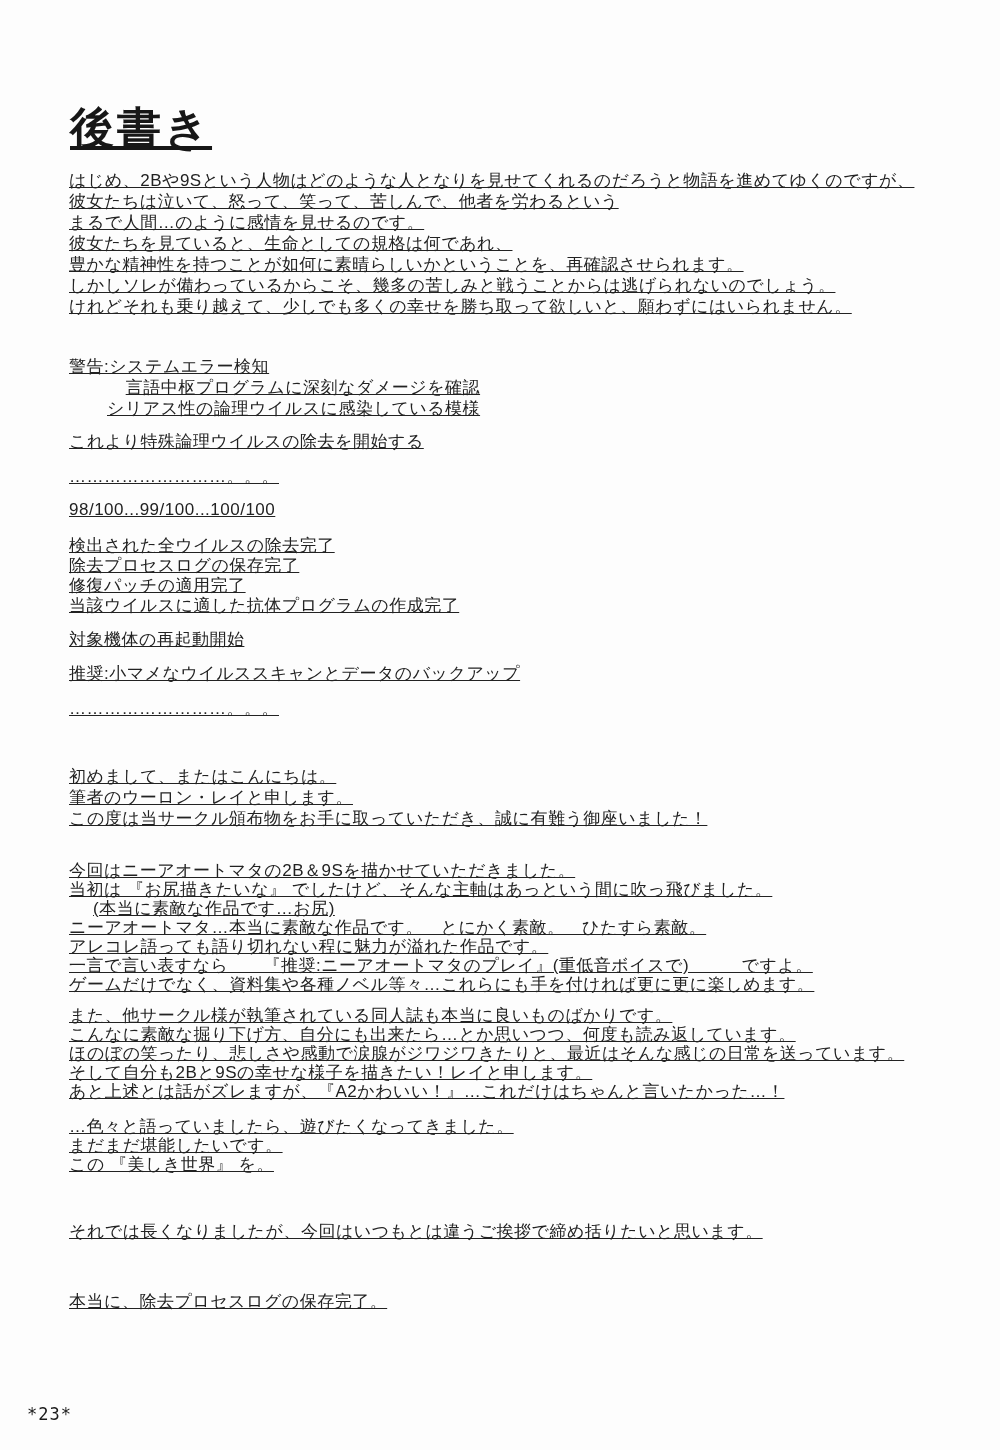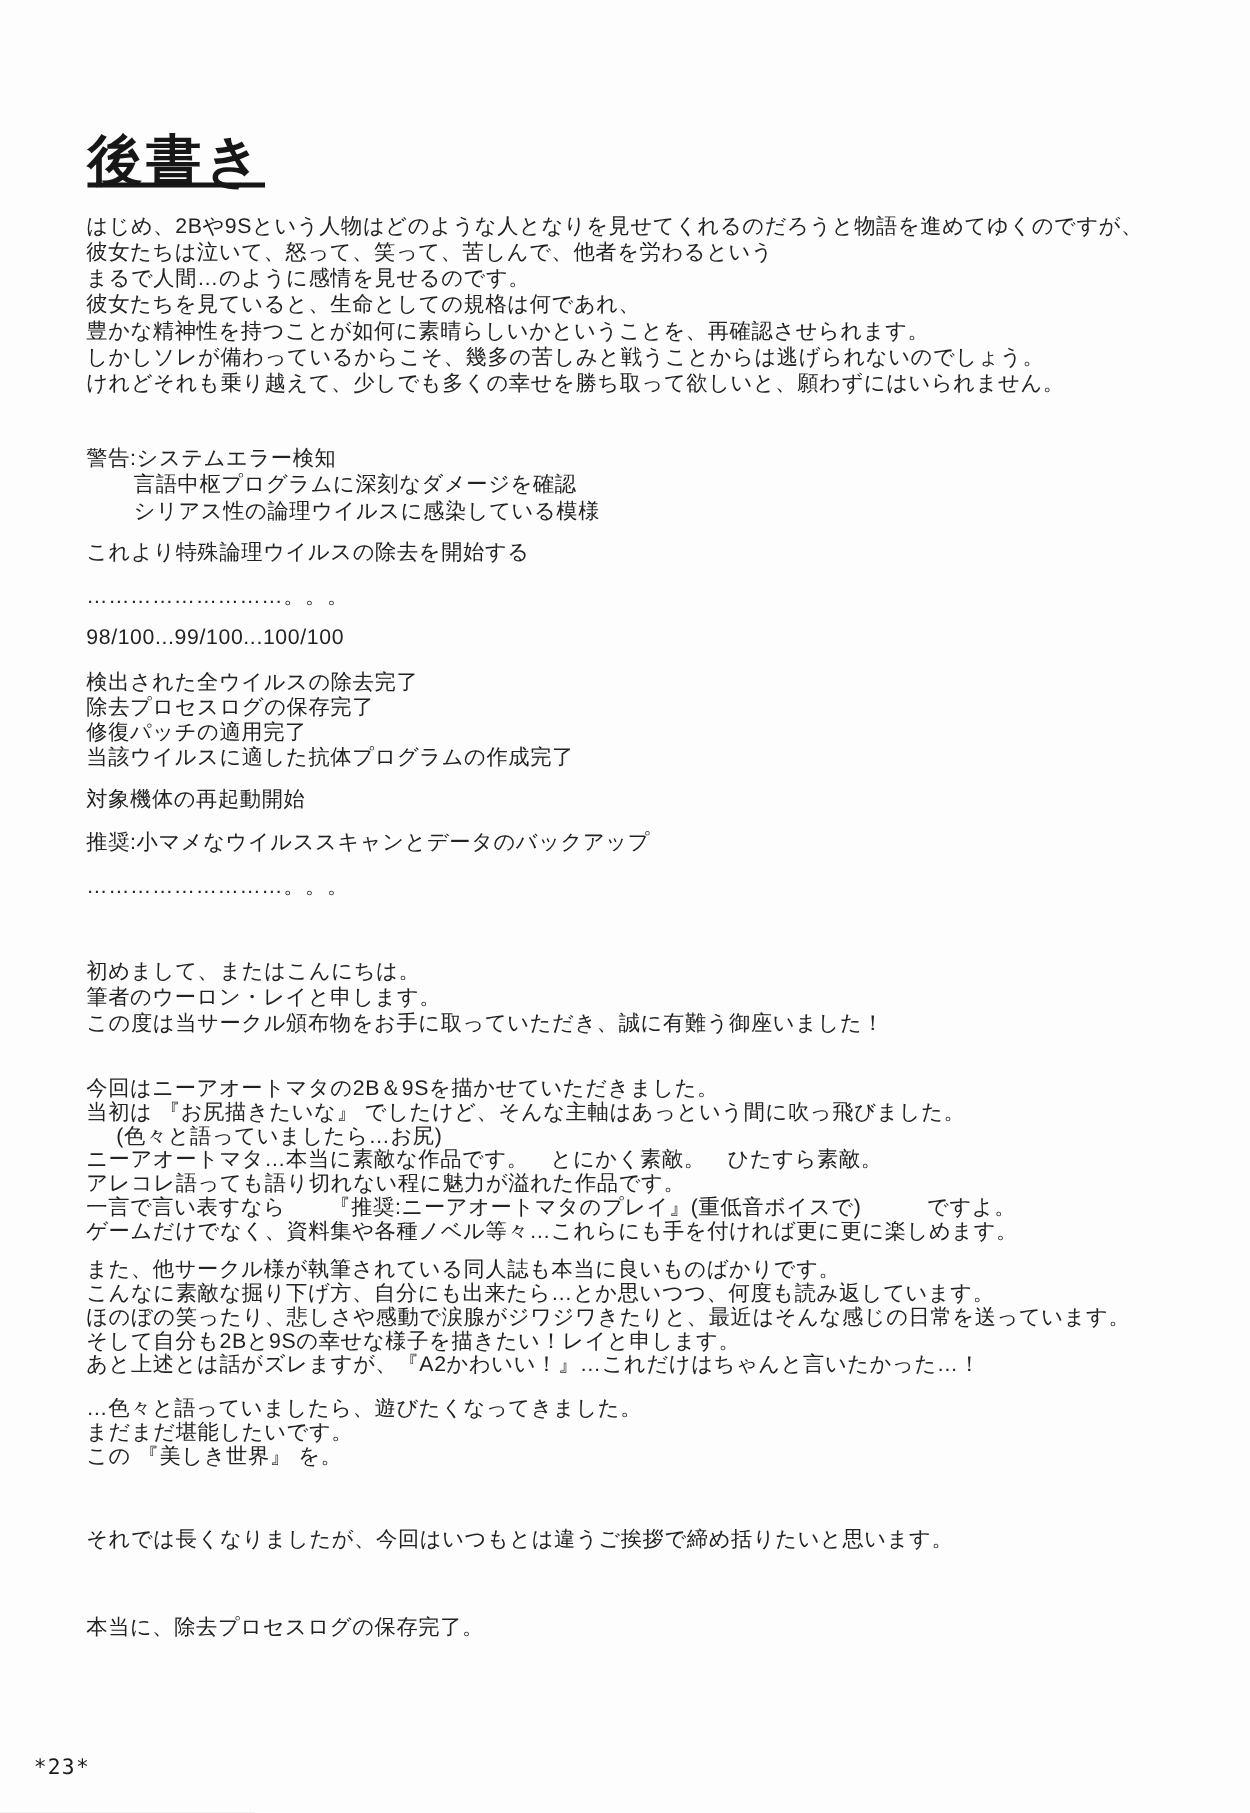--- a/index.html
+++ b/index.html
@@ -26,20 +26,21 @@
     letter-spacing: 3px;
     color: #171717;
     text-decoration: underline;
   }
   .block {
     position: absolute;
     left: 69px;
     font-size: 17px;
     letter-spacing: 0.5px;
     color: #222;
+    text-decoration: underline;
   }
   .line {
     white-space: pre;
   }
   .page-number {
     position: absolute;
     left: 27px;
     top: 1404px;
     font-size: 17px;
     letter-spacing: 1px;
@@ -57,21 +58,21 @@
         <div class="line">はじめ、2Bや9Sという人物はどのような人となりを見せてくれるのだろうと物語を進めてゆくのですが、</div>
         <div class="line">彼女たちは泣いて、怒って、笑って、苦しんで、他者を労わるという</div>
         <div class="line">まるで人間…のように感情を見せるのです。</div>
         <div class="line">彼女たちを見ていると、生命としての規格は何であれ、</div>
         <div class="line">豊かな精神性を持つことが如何に素晴らしいかということを、再確認させられます。</div>
         <div class="line">しかしソレが備わっているからこそ、幾多の苦しみと戦うことからは逃げられないのでしょう。</div>
         <div class="line">けれどそれも乗り越えて、少しでも多くの幸せを勝ち取って欲しいと、願わずにはいられません。</div>
       </div>
       <div class="block" style="top: 356px; line-height: 21px;">
         <div class="line">警告:システムエラー検知</div>
-        <div class="line" style="padding-left: 38px;">言語中枢プログラムに深刻なダメージを確認</div>
+        <div class="line" style="padding-left: 38px; text-align: right;">言語中枢プログラムに深刻なダメージを確認</div>
         <div class="line" style="padding-left: 38px; text-align: right;">シリアス性の論理ウイルスに感染している模様</div>
       </div>
       <div class="block" style="top: 431px; line-height: 21px;">
         <div class="line">これより特殊論理ウイルスの除去を開始する</div>
       </div>
       <div class="block" style="top: 466px; line-height: 21px;">
         <div class="line">………………………。。。</div>
       </div>
       <div class="block" style="top: 499px; line-height: 21px;">
         <div class="line">98/100...99/100...100/100</div>
@@ -92,21 +93,21 @@
         <div class="line">………………………。。。</div>
       </div>
       <div class="block" style="top: 766px; line-height: 21px;">
         <div class="line">初めまして、またはこんにちは。</div>
         <div class="line">筆者のウーロン・レイと申します。</div>
         <div class="line">この度は当サークル頒布物をお手に取っていただき、誠に有難う御座いました！</div>
       </div>
       <div class="block" style="top: 861px; line-height: 19px;">
         <div class="line">今回はニーアオートマタの2B＆9Sを描かせていただきました。</div>
         <div class="line">当初は 『お尻描きたいな』 でしたけど、そんな主軸はあっという間に吹っ飛びました。</div>
-        <div class="line" style="padding-left: 24px;">(色々と語っていましたら…お尻)</div>
+        <div class="line" style="padding-left: 24px;">(本当に素敵な作品です…お尻)</div>
         <div class="line">ニーアオートマタ…本当に素敵な作品です。　とにかく素敵。　ひたすら素敵。</div>
         <div class="line">アレコレ語っても語り切れない程に魅力が溢れた作品です。</div>
         <div class="line">一言で言い表すなら　　『推奨:ニーアオートマタのプレイ』(重低音ボイスで)　　　ですよ。</div>
         <div class="line">ゲームだけでなく、資料集や各種ノベル等々…これらにも手を付ければ更に更に楽しめます。</div>
       </div>
       <div class="block" style="top: 1006px; line-height: 19px;">
         <div class="line">また、他サークル様が執筆されている同人誌も本当に良いものばかりです。</div>
         <div class="line">こんなに素敵な掘り下げ方、自分にも出来たら…とか思いつつ、何度も読み返しています。</div>
         <div class="line">ほのぼの笑ったり、悲しさや感動で涙腺がジワジワきたりと、最近はそんな感じの日常を送っています。</div>
         <div class="line">そして自分も2Bと9Sの幸せな様子を描きたい！レイと申します。</div>

